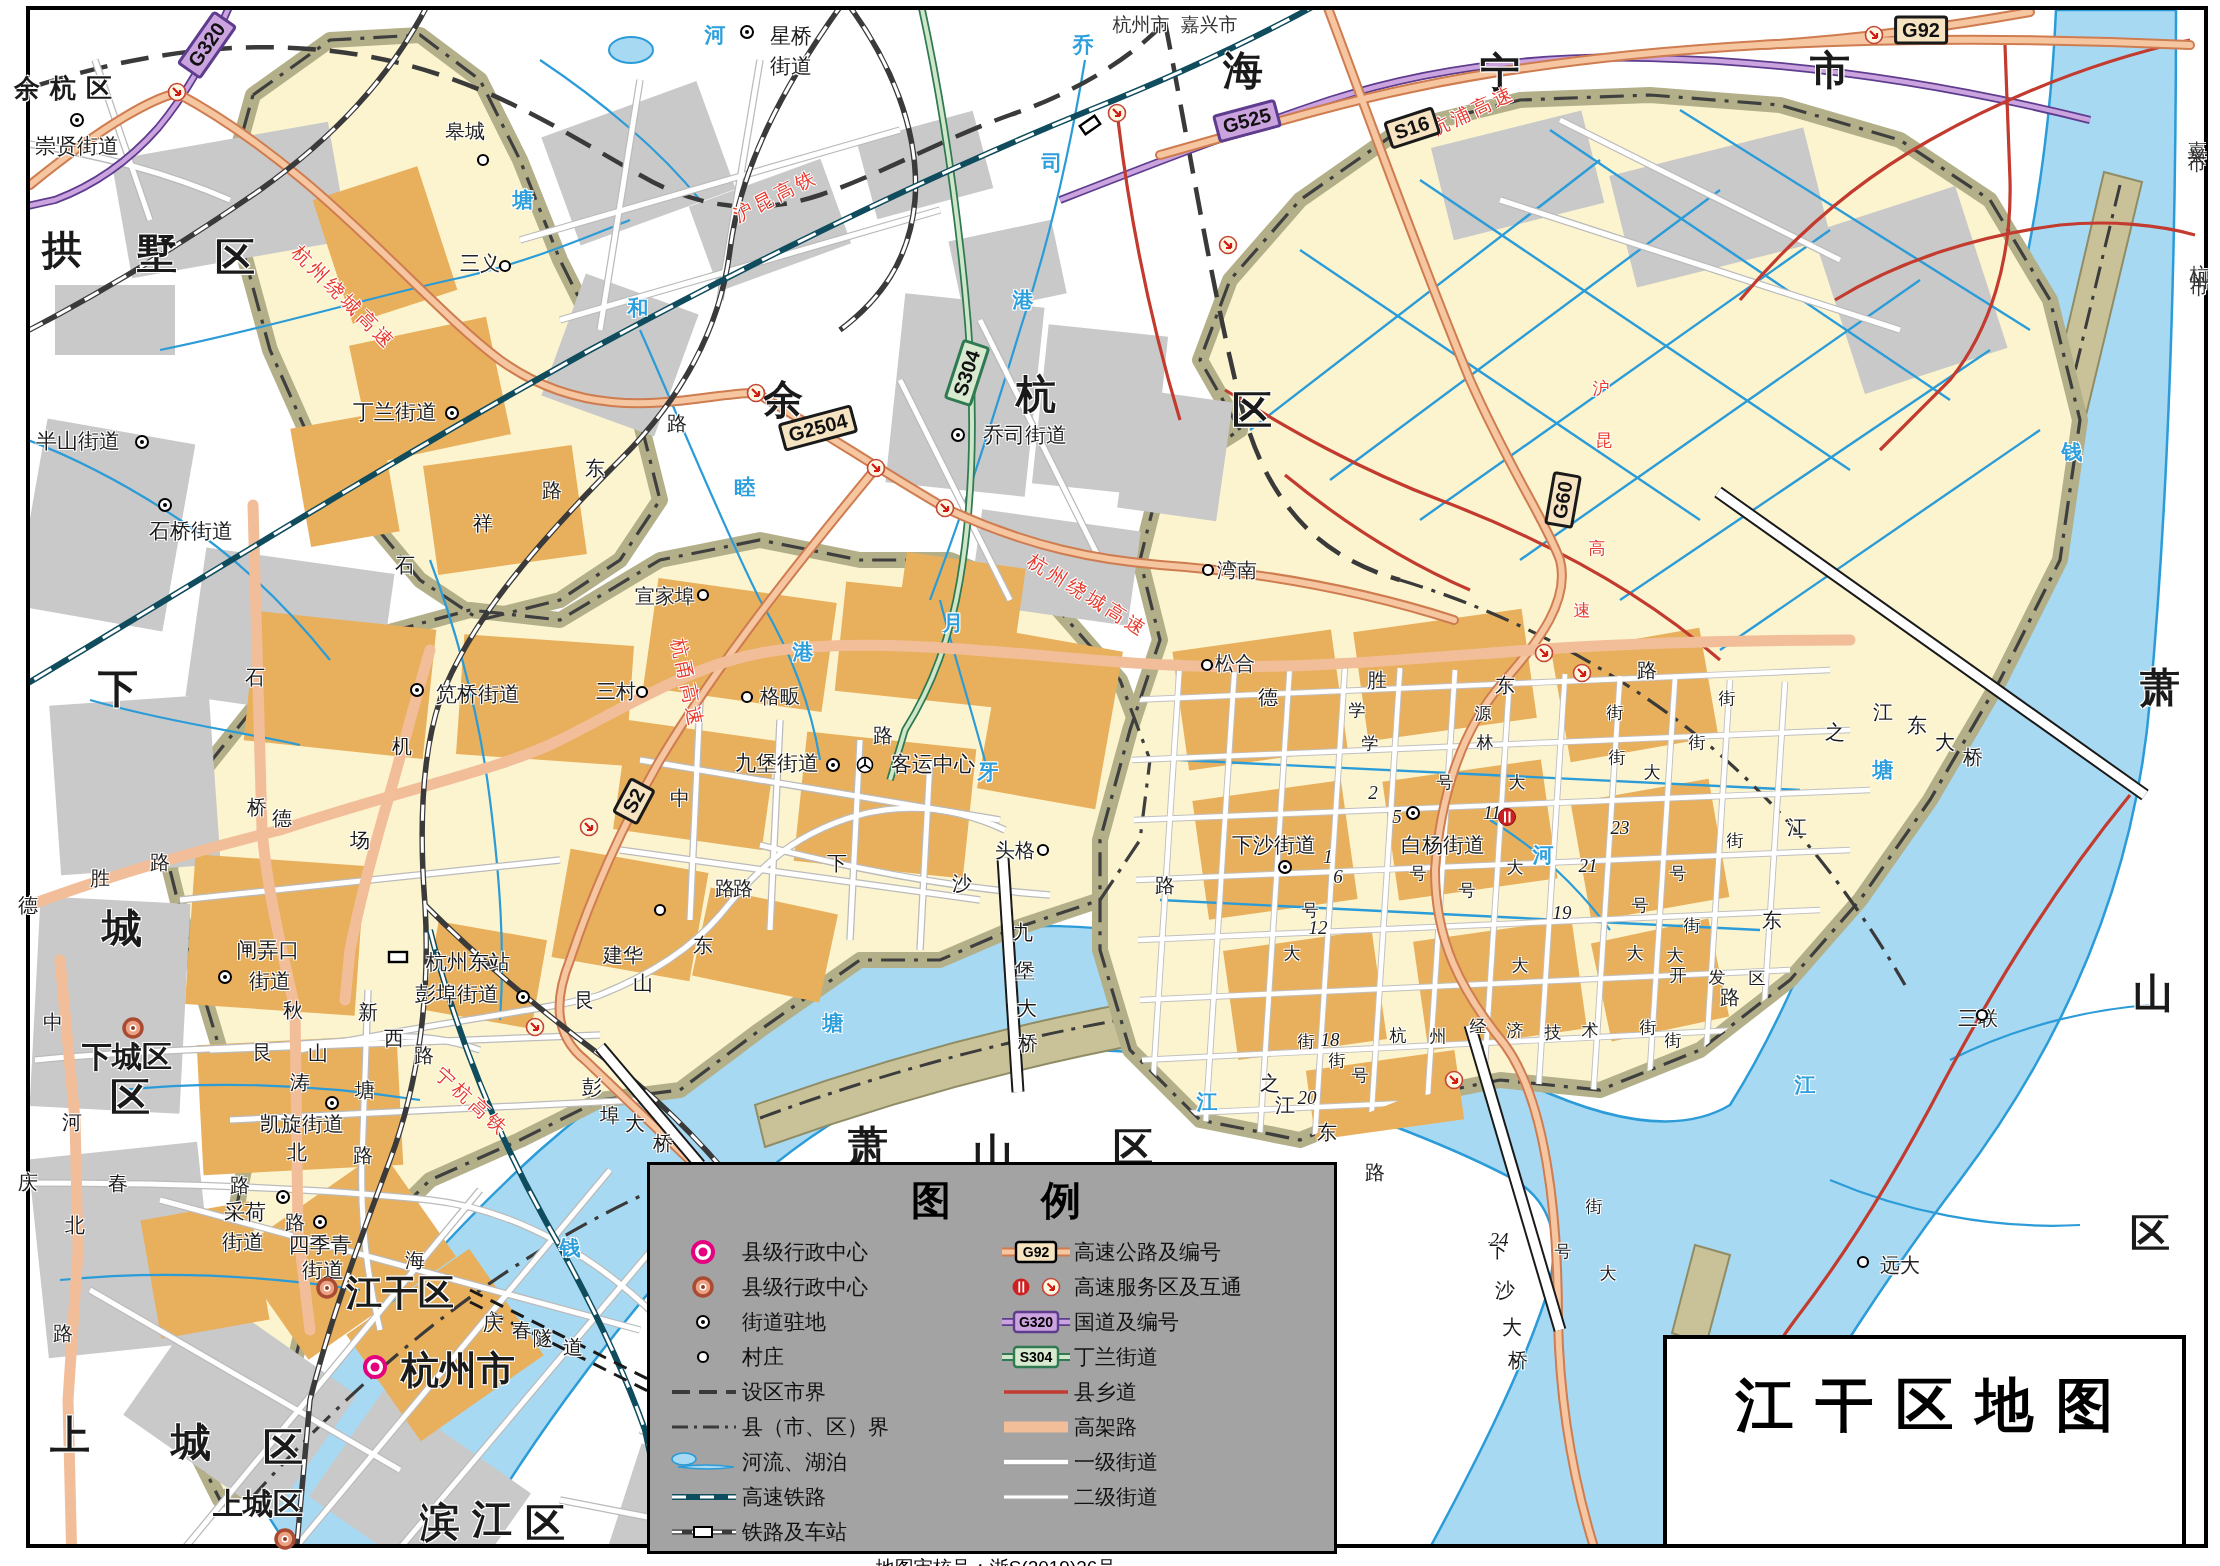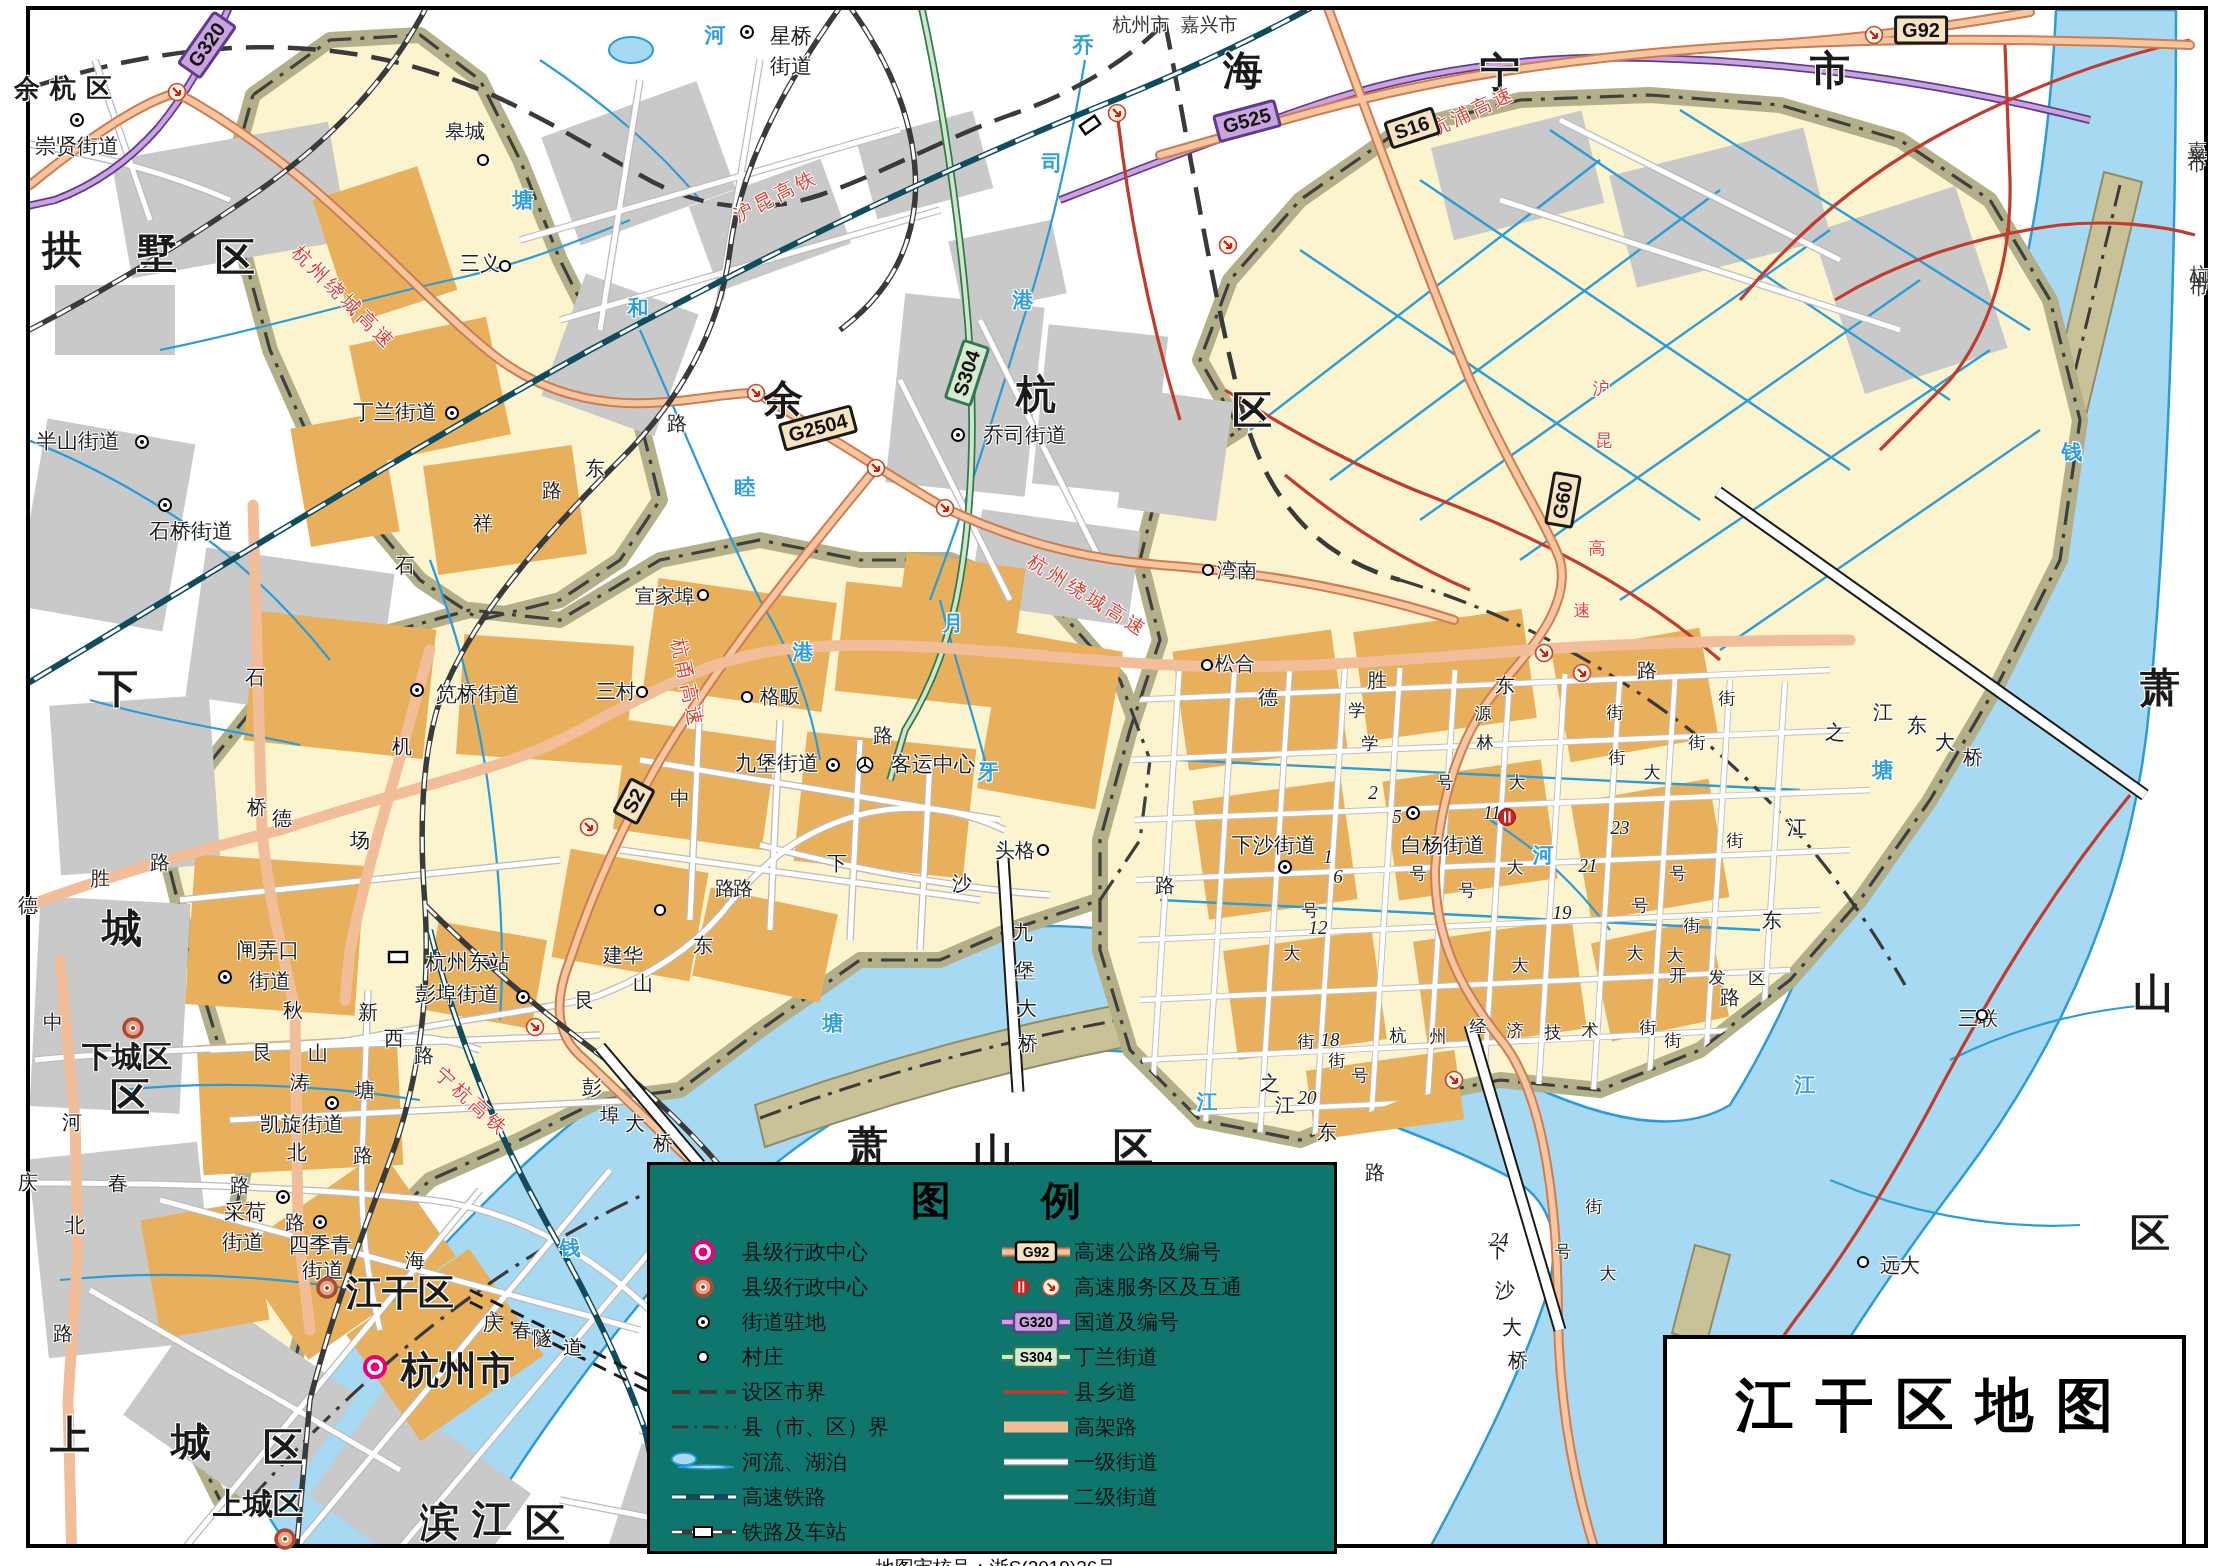--- a/index.html
+++ b/index.html
@@ -27,21 +27,21 @@
   .red{font:17px "Liberation Sans",sans-serif;color:#E8392C;}
   .redl{font:19px "Liberation Sans",sans-serif;color:#E8392C;letter-spacing:4px;}
   
   .shield{position:absolute;transform:translate(-50%,-50%);border:3px solid #1a1a1a;background:#F6E3C2;
           padding:0 5px;border-radius:4px;font:bold 20px "Liberation Sans",sans-serif;color:#111;}
   .shield.nat{background:#CBA3DE;border-color:#5E3D8F;}
   .shield.prov{background:#D7E9CF;border-color:#2F7A52;}
   
   .mk{position:absolute;transform:translate(-50%,-50%);line-height:0;}
   
-  #legend{position:absolute;left:647px;top:1162px;width:690px;height:392px;background:#0f766e;
+  #legend{position:absolute;left:647px;top:1162px;width:690px;height:392px;background:#a3a3a3;
           border:3px solid #000;box-sizing:border-box;padding:6px 6px 0 14px;}
   #legend .lg-title{text-align:center;font:bold 40px "Liberation Serif",serif;letter-spacing:90px;
                     text-indent:90px;margin:2px 0 6px 0;}
   #legend .cols{display:flex;}
   #legend .col{flex:1;}
   .lg-row{display:flex;align-items:center;height:35px;}
   .lg-ic{width:78px;flex:0 0 78px;display:flex;align-items:center;justify-content:center;}
   .lg-tx{font:21px "Liberation Sans",sans-serif;color:#111;}
   .lg-approval{text-align:center;font:19px "Liberation Sans",sans-serif;margin-top:6px;}
   

